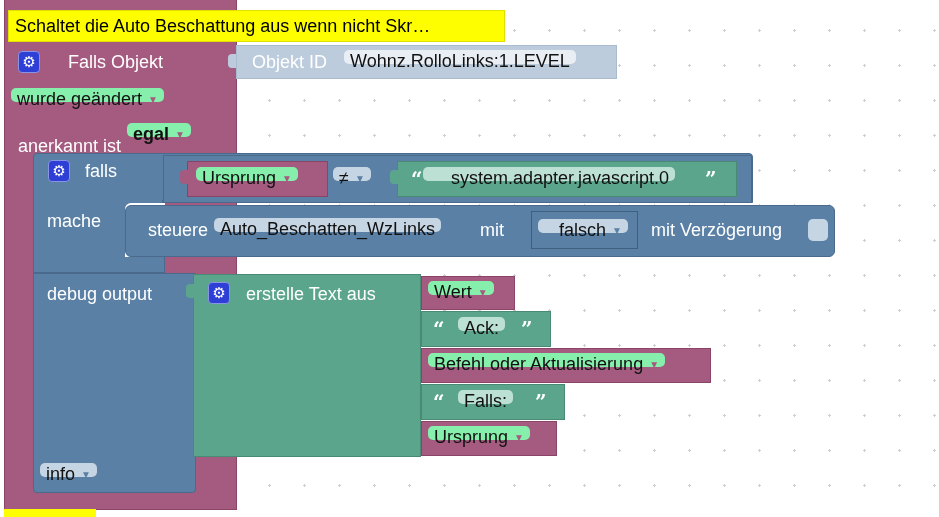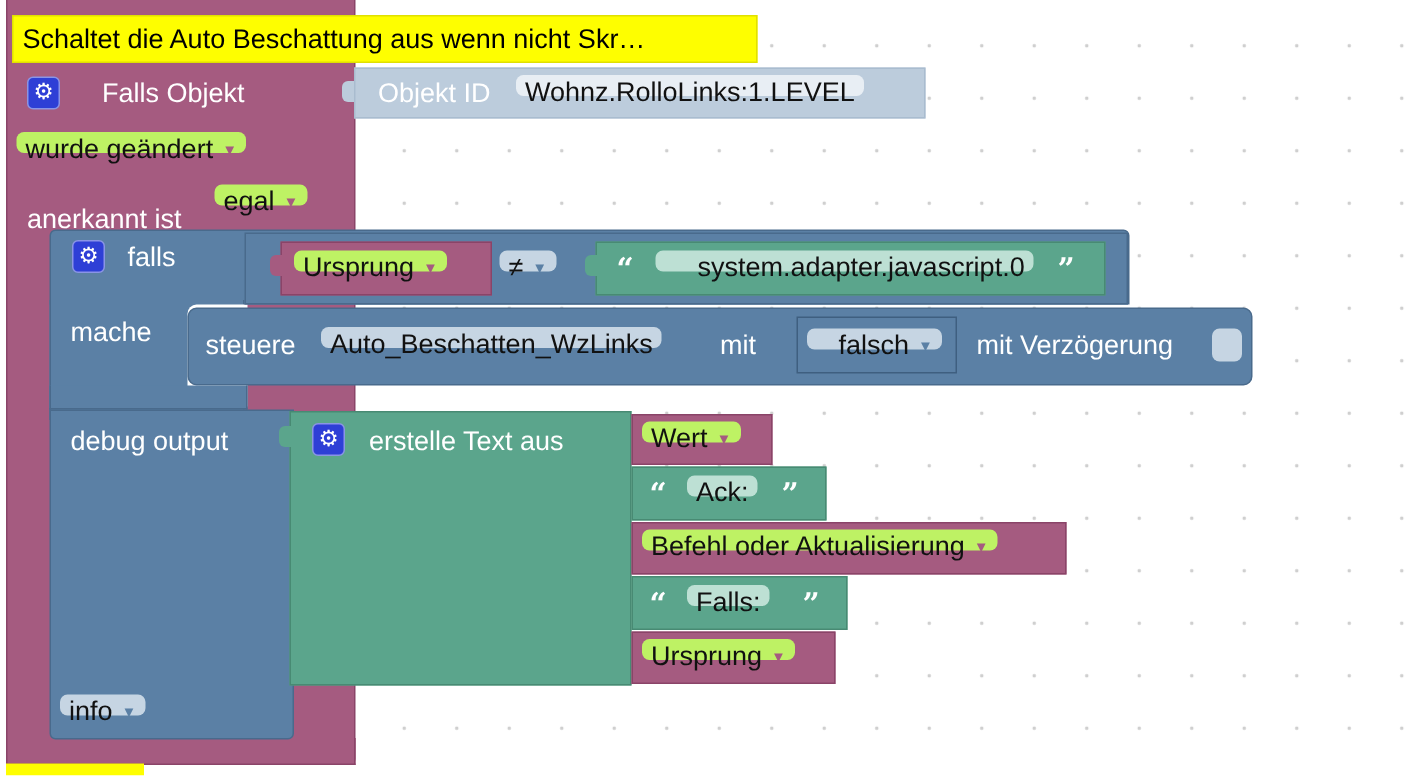--- a/index.html
+++ b/index.html
@@ -15,21 +15,21 @@
   .abs { position:absolute; box-sizing:border-box; }
   .purple { background:#a55b80; border:1px solid #8a4468; }
   .blue { background:#5b80a5; border:1px solid #496a8c; }
   .green { background:#5ba58c; border:1px solid #488a73; }
   .lblue { background:#bcccdc; }
   .lbl { color:#fff; position:absolute; white-space:nowrap; font-size:18px; line-height:22px; }
   .field {
     position:absolute; white-space:nowrap; color:#111; font-size:18px; line-height:22px;
     border-radius:5px; padding:0 6px; box-sizing:border-box; height:14px;
   }
-  .f-purple { background:#bef264; }
+  .f-purple { background:#86efac; }
   .f-blue { background:#c6d5e3; }
   .f-green { background:#bde0d4; }
   .f-lblue { background:#e8eef4; }
   .arrow { font-size:10px; margin-left:6px; vertical-align:2px; }
   .arr-p { color:#a55b80; }
   .arr-b { color:#5b80a5; }
   .gear {
     position:absolute; width:22px; height:22px; border-radius:4px;
     background:#2e3fd6; border:1px solid #8a94e6; box-sizing:border-box;
     color:#fff; font-size:15px; line-height:20px; text-align:center;
@@ -60,21 +60,21 @@
 <div class="abs lblue" style="left:236px;top:45px;width:381px;height:34px;border:1px solid #a9bccf;"></div>
 <div class="nub" style="left:228px;top:54px;background:#bcccdc;"></div>
 <span class="lbl" style="left:252px;top:51px;">Objekt ID</span>
 <span class="field f-lblue" style="left:344px;top:50px;">Wohnz.RolloLinks:1.LEVEL</span>
 
 <span class="field f-purple" style="left:11px;top:88px;">
   <span>wurde geändert</span><span class="arrow arr-p">▼</span>
 </span>
 
 <span class="lbl" style="left:18px;top:123px;margin-top:12px;">anerkannt ist</span>
-<span class="field f-purple" style="left:143px;top:123px;">
+<span class="field f-purple" style="left:127px;top:123px;font-weight:bold;">
   <span>egal</span><span class="arrow arr-p">▼</span>
 </span>
 
 <div class="abs blue" style="left:33px;top:153px;width:720px;height:50px;border-radius:4px 4px 0 0;"></div>
 <div class="abs blue" style="left:33px;top:200px;width:130px;height:80px;border-top:none;border-bottom:none;"></div>
 <div class="abs" style="left:125px;top:203px;width:40px;height:68px;background:#fff;border-radius:6px 0 0 6px;"></div>
 
 <div class="gear" style="left:48px;top:160px;">⚙</div>
 <span class="lbl" style="left:85px;top:160px;">falls</span>
 
@@ -86,27 +86,27 @@
   <span>Ursprung</span><span class="arrow arr-p">▼</span>
 </span>
 
 <span class="field f-blue" style="left:333px;top:167px;">
   <span>≠</span><span class="arrow arr-b">▼</span>
 </span>
 
 <div class="abs green" style="left:397px;top:161px;width:340px;height:36px;"></div>
 <div class="nub" style="left:390px;top:170px;background:#5ba58c;"></div>
 <span class="quote" style="left:411px;top:168px;">“</span>
-<span class="field f-green" style="left:437px;top:167px;padding-left:28px;">system.adapter.javascript.0</span>
+<span class="field f-green" style="left:423px;top:167px;padding-left:28px;">system.adapter.javascript.0</span>
 <span class="quote" style="left:705px;top:168px;">”</span>
 
 <span class="lbl" style="left:47px;top:210px;">mache</span>
 
 <div class="abs blue" style="left:125px;top:205px;width:710px;height:52px;border-radius:6px;"></div>
-<span class="lbl" style="left:137px;top:219px;">steuere</span>
+<span class="lbl" style="left:148px;top:219px;">steuere</span>
 <span class="field f-blue" style="left:214px;top:218px;">Auto_Beschatten_WzLinks</span>
 <span class="lbl" style="left:480px;top:219px;">mit</span>
 <div class="abs blue" style="left:531px;top:211px;width:107px;height:38px;border:1px solid #3f5f80;"></div>
 <span class="field f-blue" style="left:538px;top:219px;padding-left:21px;">
   <span>falsch</span><span class="arrow arr-b">▼</span>
 </span>
 <span class="lbl" style="left:651px;top:219px;">mit Verzögerung</span>
 <div class="abs" style="left:808px;top:219px;width:20px;height:22px;border-radius:5px;background:#c6d5e3;"></div>
 
 <div class="abs blue" style="left:33px;top:257px;width:132px;height:16px;border-top:none;"></div>

